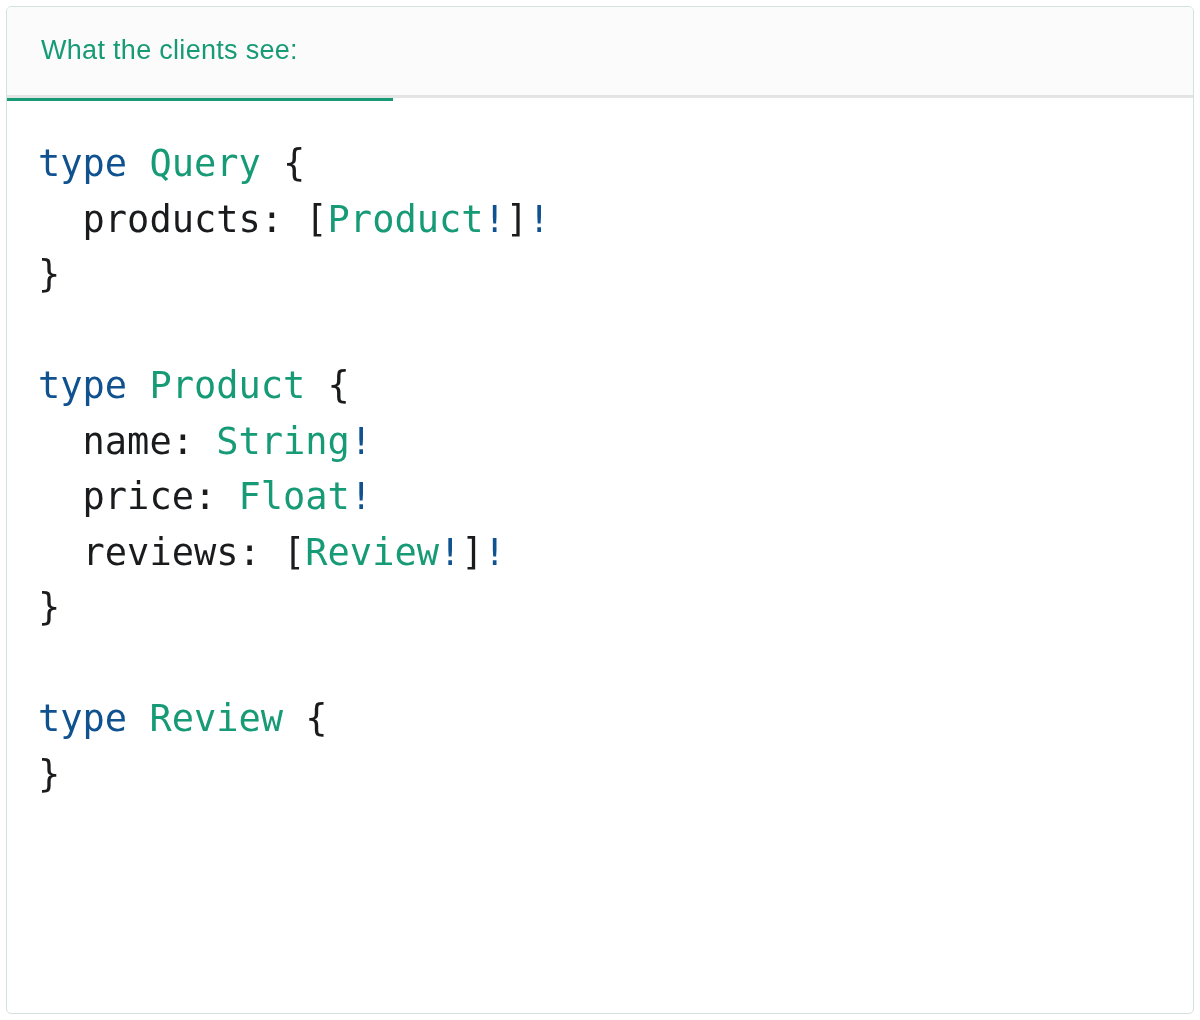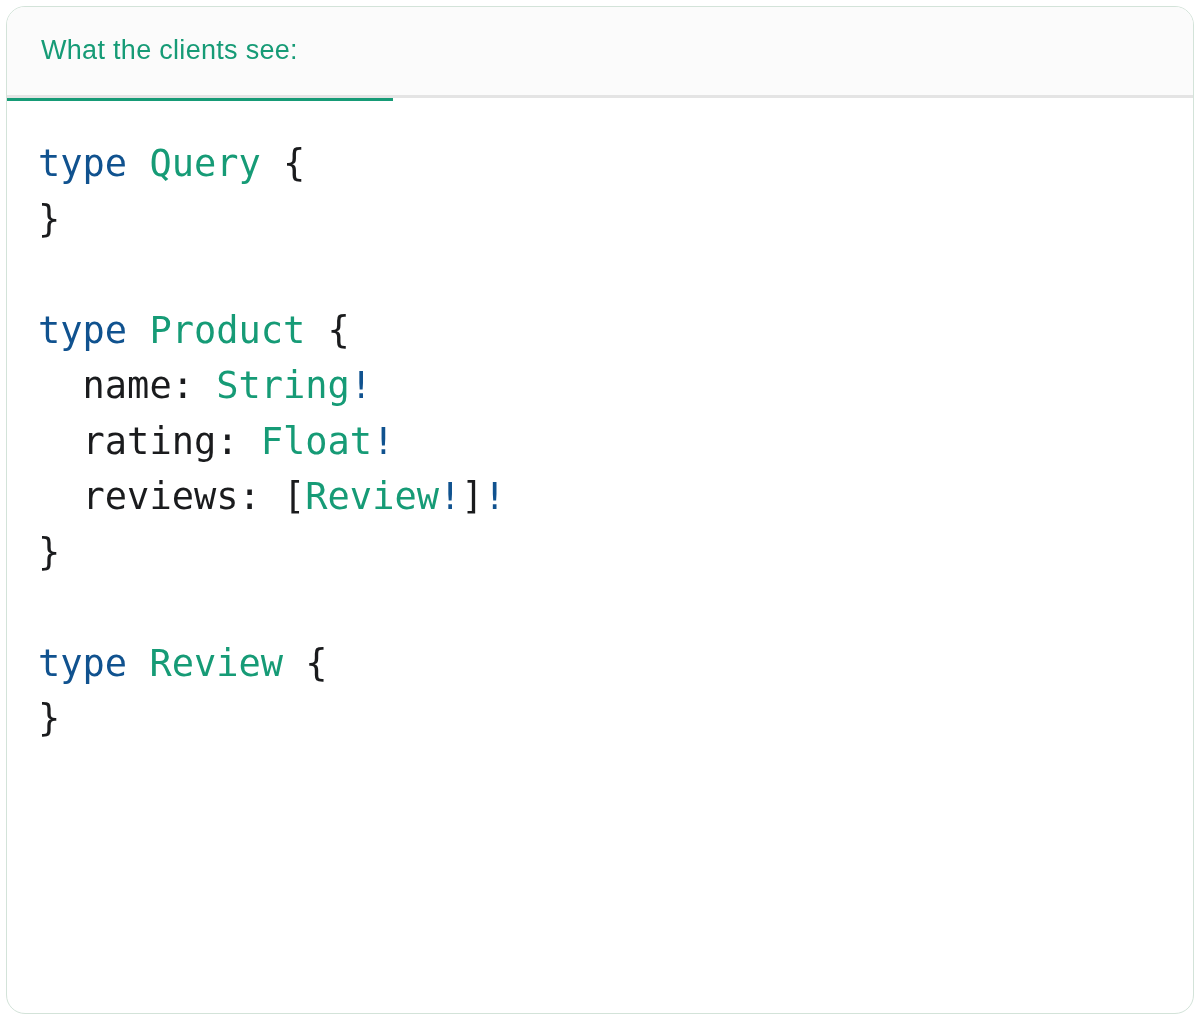--- a/index.html
+++ b/index.html
@@ -18,21 +18,21 @@
     background: #ffffff;
     font-family: "Liberation Sans", "DejaVu Sans", sans-serif;
     overflow: hidden;
   }
   .card {
     position: absolute;
     left: 6px; top: 6px;
     width: 1188px; height: 1008px;
     background: var(--card-bg);
     border: 1px solid var(--card-border);
-    border-radius: 19px;
+    border-radius: 5px;
     overflow: hidden;
   }
   .tab-bar {
     position: relative;
     height: 91px;
     background: var(--header-bg);
     border-bottom: 3px solid var(--divider-gray);
     display: flex;
     align-items: flex-end;
   }
@@ -80,24 +80,25 @@
 
 <div class="card">
   <div class="tab-bar">
     <div class="tab">
       <span class="tab-label">What the clients see:</span>
     </div>
     <div class="active-tab-underline"></div>
   </div>
   <div class="code-area" id="code-area">
       <div class="code-line"><span class="tok-kw">type</span><span class="tok-pl"> </span><span class="tok-tn">Query</span><span class="tok-pl"> {</span></div>
+      <div class="code-line"><span class="tok-pl">  products: [</span><span class="tok-tn">Product</span><span class="tok-kw">!</span><span class="tok-pl">]</span><span class="tok-kw">!</span></div>
       <div class="code-line"><span class="tok-pl">}</span></div>
       <div class="code-line"></div>
       <div class="code-line"><span class="tok-kw">type</span><span class="tok-pl"> </span><span class="tok-tn">Product</span><span class="tok-pl"> {</span></div>
       <div class="code-line"><span class="tok-pl">  name: </span><span class="tok-tn">String</span><span class="tok-kw">!</span></div>
-      <div class="code-line"><span class="tok-pl">  rating: </span><span class="tok-tn">Float</span><span class="tok-kw">!</span></div>
+      <div class="code-line"><span class="tok-pl">  price: </span><span class="tok-tn">Float</span><span class="tok-kw">!</span></div>
       <div class="code-line"><span class="tok-pl">  reviews: [</span><span class="tok-tn">Review</span><span class="tok-kw">!</span><span class="tok-pl">]</span><span class="tok-kw">!</span></div>
       <div class="code-line"><span class="tok-pl">}</span></div>
       <div class="code-line"></div>
       <div class="code-line"><span class="tok-kw">type</span><span class="tok-pl"> </span><span class="tok-tn">Review</span><span class="tok-pl"> {</span></div>
       <div class="code-line"><span class="tok-pl">}</span></div>
     </div>
 </div>
 
 </body></html>

